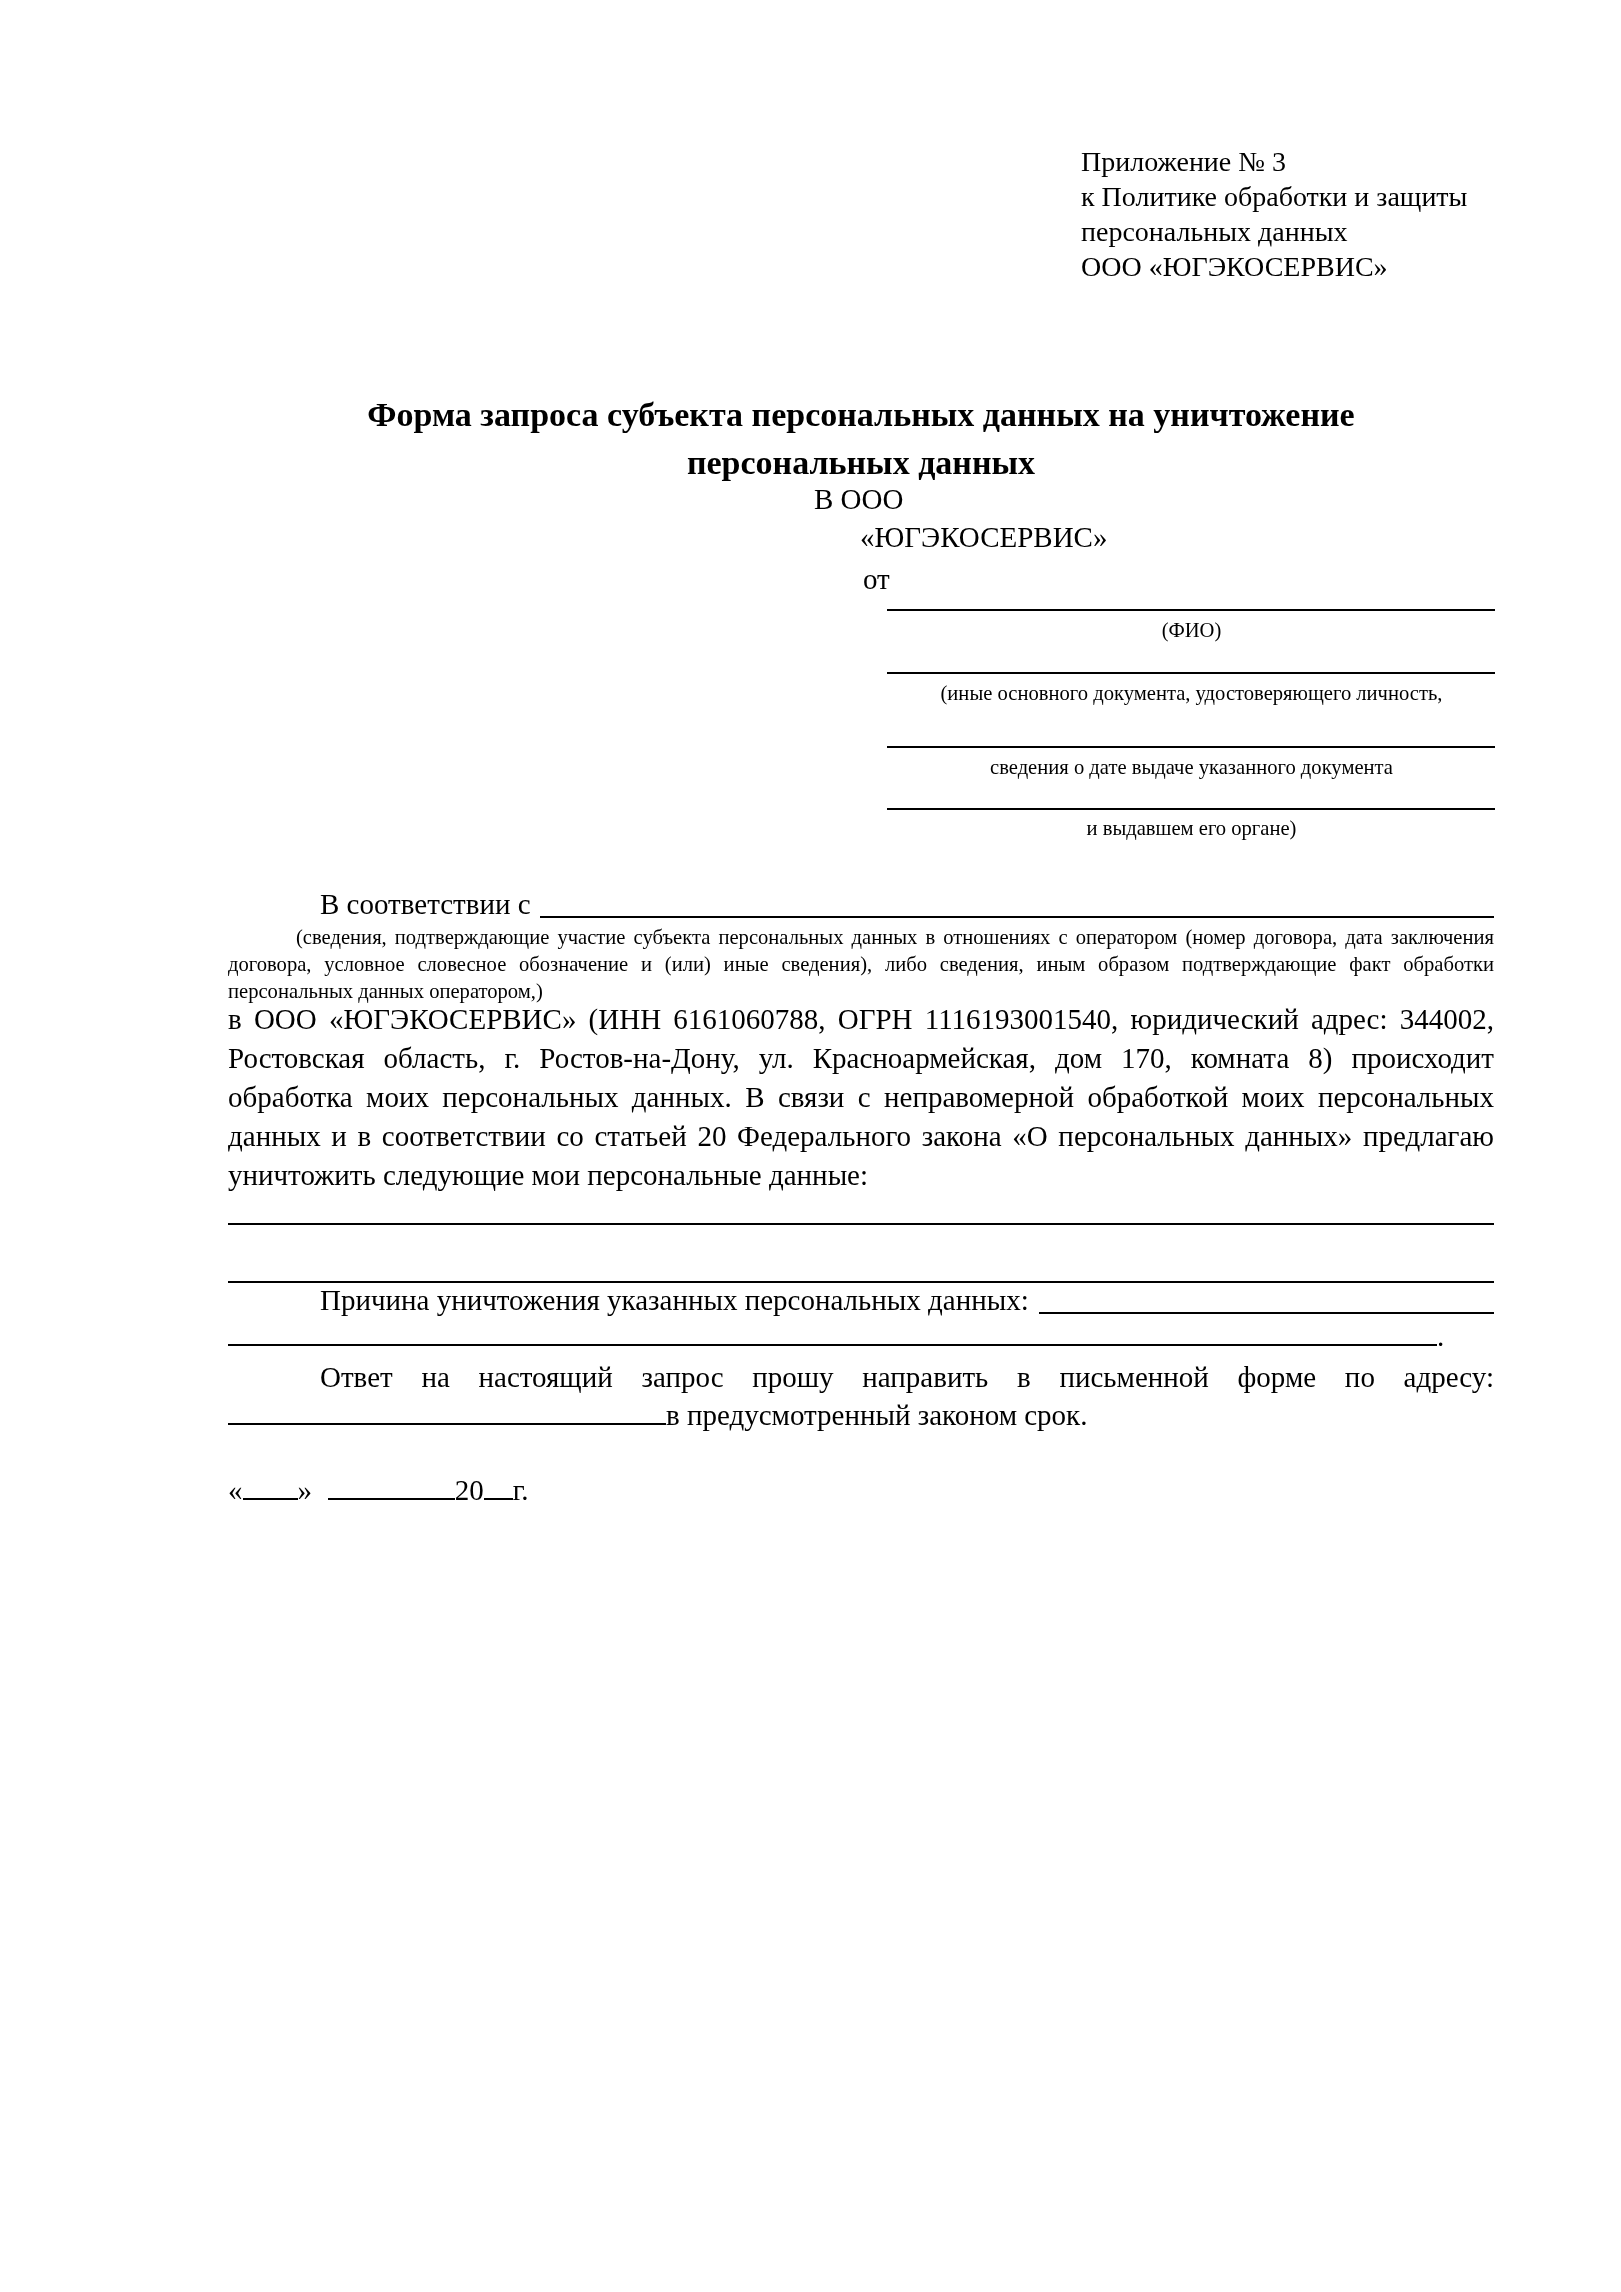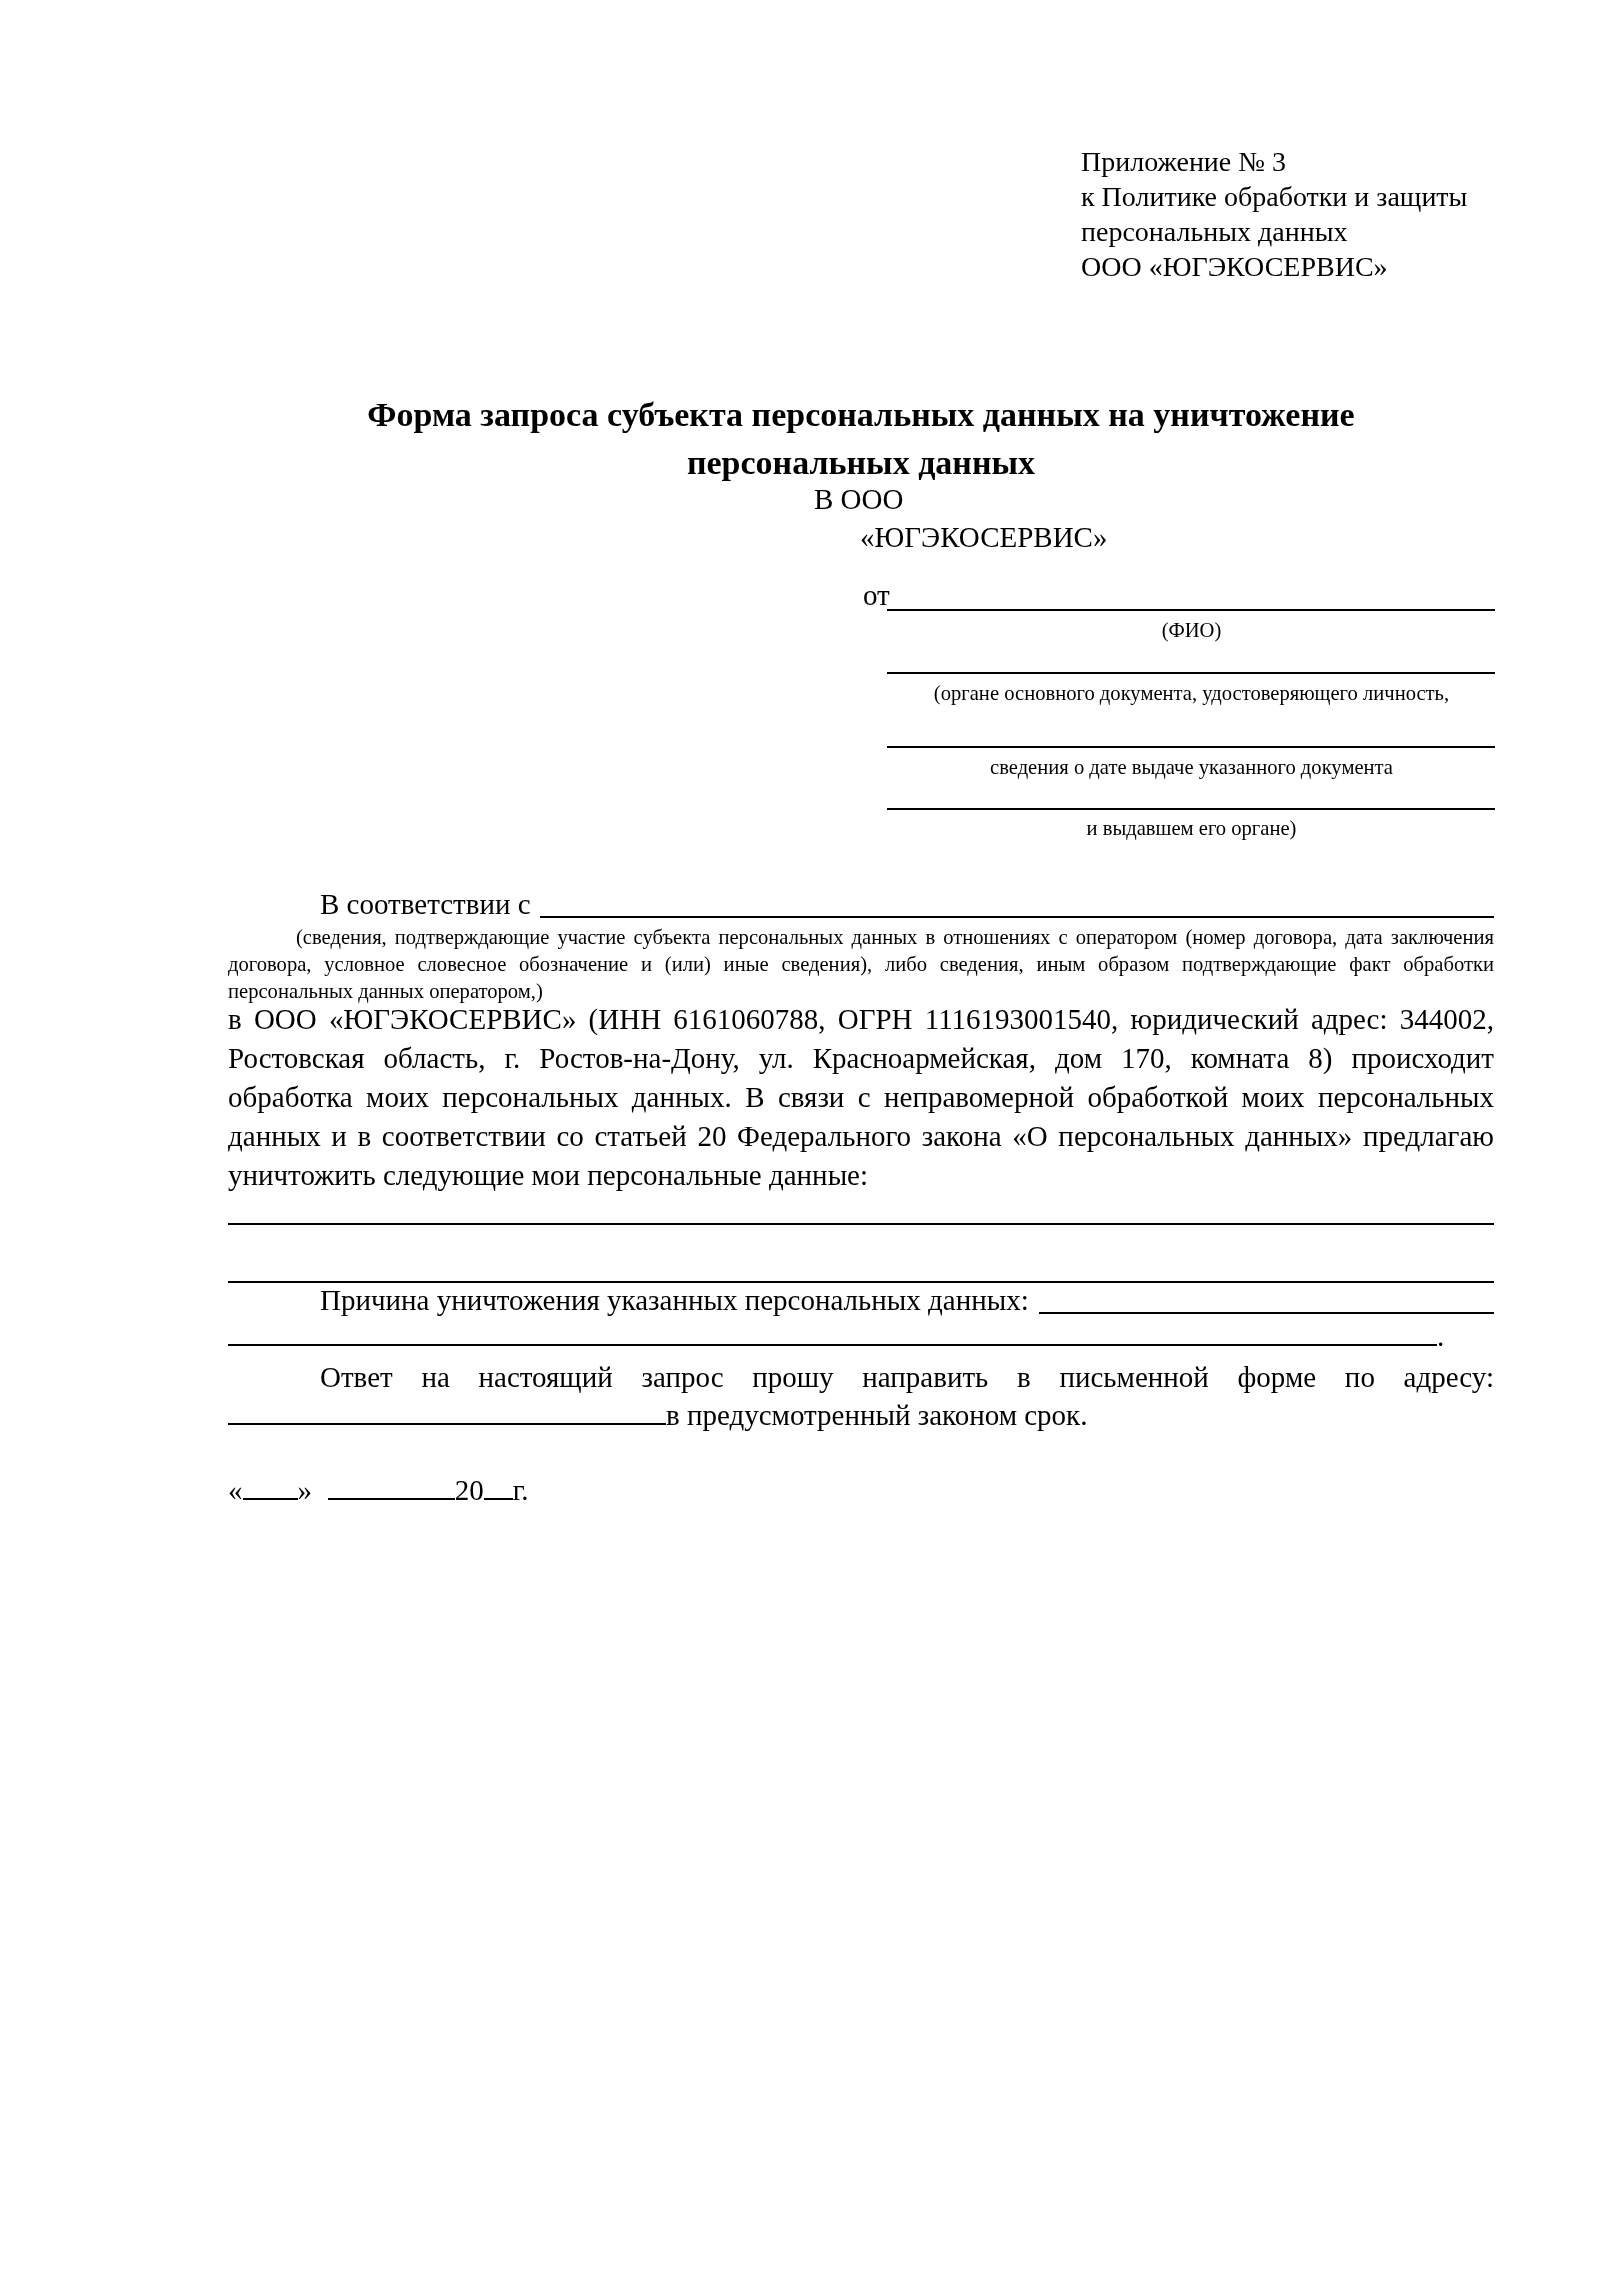--- a/index.html
+++ b/index.html
@@ -25,21 +25,21 @@
   
   .doc-title {
     position:absolute; left:228px; top:391px; width:1266px;
     text-align:center; font-weight:bold;
     font-size:34px; line-height:48px;
   }
 
   
   .addr-to      { position:absolute; left:814px; top:480px; font-size:29px; line-height:39px;text-align:right; }
   .addr-company { position:absolute; left:860px; top:518px; font-size:29px; line-height:39px; }
-  .addr-from    { position:absolute; left:863px; top:560px; font-size:29px; line-height:39px;margin-top:16px; }
+  .addr-from    { position:absolute; left:863px; top:560px; font-size:29px; line-height:39px; }
 
   
   .field-line {
     position:absolute; left:887px; width:608px; height:0;
     border-top:2.9px solid #000;
   }
   .field-caption {
     position:absolute; left:858px; width:667px;
     text-align:center; font-size:20.6px; line-height:26.5px;
   }
@@ -125,21 +125,21 @@
   </div>
 
   <div class="addr-to">В ООО</div>
   <div class="addr-company">«ЮГЭКОСЕРВИС»</div>
   <div class="addr-from">от</div>
 
   <div class="field-line" style="top:609px;"></div>
   <div class="field-caption" style="top:617px;">(ФИО)</div>
 
   <div class="field-line" style="top:672px;"></div>
-  <div class="field-caption" style="top:680px;">(органе основного документа, удостоверяющего личность,</div>
+  <div class="field-caption" style="top:680px;">(иные основного документа, удостоверяющего личность,</div>
 
   <div class="field-line" style="top:746px;"></div>
   <div class="field-caption" style="top:754px;">сведения о дате выдаче указанного документа</div>
 
   <div class="field-line" style="top:808px;"></div>
   <div class="field-caption" style="top:815px;">и выдавшем его органе)</div>
 
   <div class="accordance">
     <span class="prefix">В соответствии с</span>
     <span class="fill"></span>

